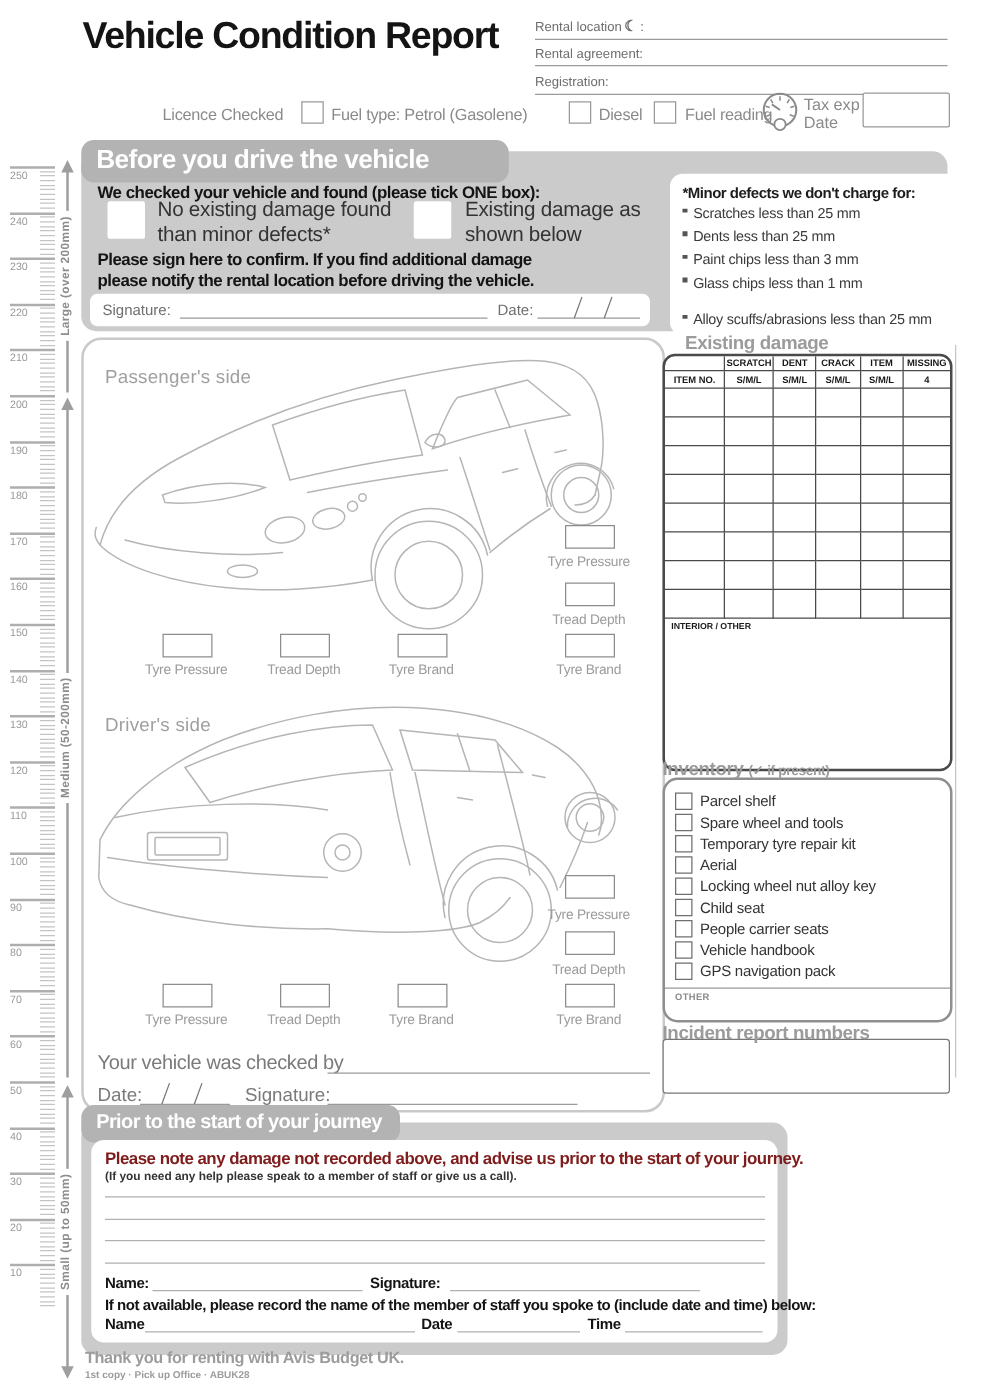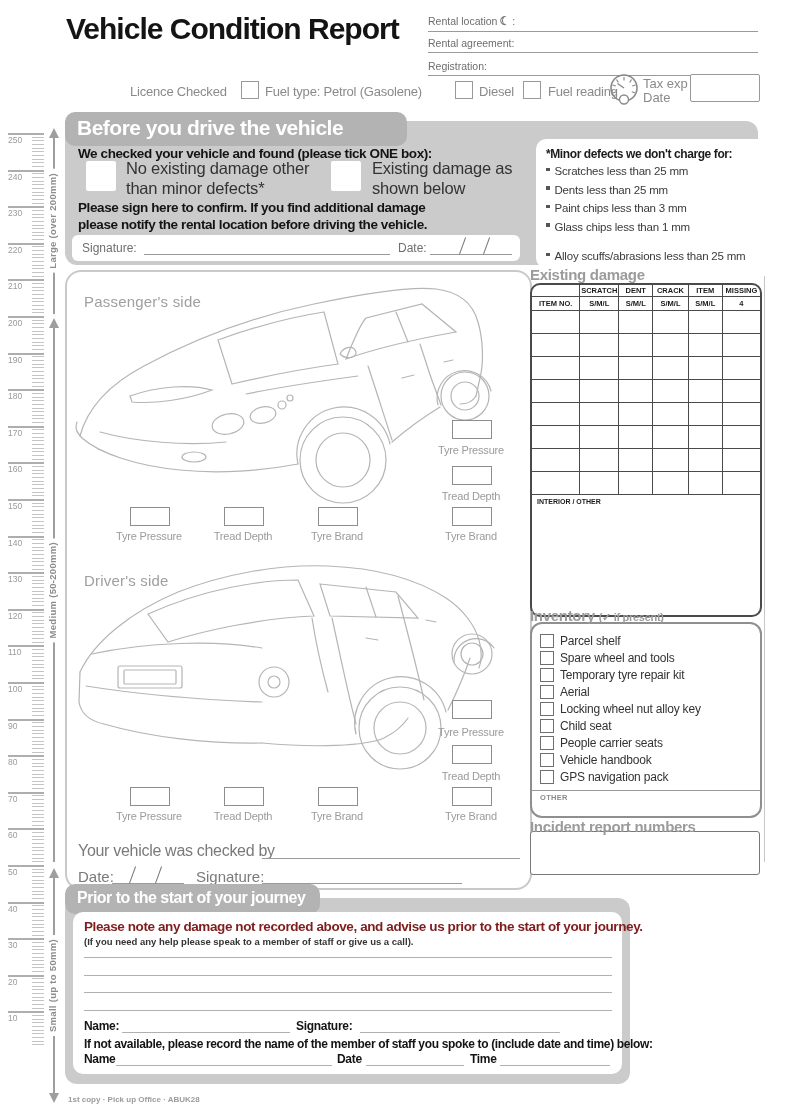--- a/index.html
+++ b/index.html
@@ -437,21 +437,21 @@
     <div>Date</div>
   </div>
   <div id="tax-box"></div>
 
   <div class="panel" id="before-panel"></div>
   <div class="tab" id="before-tab">
     <span>Before you drive the vehicle</span>
   </div>
   <div class="abs" id="before-instruction">We checked your vehicle and found (please tick ONE box):</div>
   <div class="cb-lg" style="left:86px;top:161px"></div>
-  <div class="opt-label" style="left:126px;top:158px;width:212px">No existing damage other than minor defects*</div>
+  <div class="opt-label" style="left:126px;top:158px;width:212px">No existing damage found than minor defects*</div>
   <div class="cb-lg" style="left:331px;top:161px"></div>
   <div class="opt-label" style="left:372px;top:158px;width:172px">Existing damage as shown below</div>
   <div class="confirm" style="top:200px">Please sign here to confirm. If you find additional damage</div>
   <div class="confirm" style="top:217px">please notify the rental location before driving the vehicle.</div>
 
   <div class="whitebox" id="sig-box">
     <span class="lbl" style="left:10px">Signature:</span>
     <div class="wline" style="left:72px;top:19px;width:246px"></div>
     <span class="lbl" style="left:326px">Date:</span>
     <div class="wline" style="left:358px;top:19px;width:82px"></div>
@@ -559,21 +559,21 @@
 
   <div id="checked-by">Your vehicle was checked by</div>
   <div class="wline" style="left:262px;top:858px;width:258px;border-bottom-width:1.5px"></div>
   <div class="gray15" style="left:78px;top:868px">Date:</div>
   <div class="wline" style="left:112px;top:883px;width:72px"></div>
   <div class="slash" style="left:132px;top:866px"></div>
   <div class="slash" style="left:158px;top:866px"></div>
   <div class="gray15" style="left:196px;top:868px">Signature:</div>
   <div class="wline" style="left:262px;top:883px;width:200px"></div>
 
-  <div class="col-head" style="left:530px;top:266px">Existing damage</div>
+  <div class="col-head" style="left:548px;top:266px">Existing damage</div>
   <div id="dmg-wrap">
     <table id="dmg">
         <colgroup>
       <col style="width:21%">
           <col style="width:17%">
           <col style="width:15%">
       <col style="width:15.5%">
           <col style="width:15%">
           <col style="width:16.5%">
     </colgroup>
@@ -734,15 +734,16 @@
   <div class="pbold" style="left:296px;top:1019px">Signature:</div>
   <div class="pl" style="left:360px;top:1032px;width:200px"></div>
   <div class="pbold" style="left:84px;top:1037px;letter-spacing:-0.35px">If not available, please record the name of the member of staff you spoke to (include date and time) below:</div>
   <div class="pbold" style="left:84px;top:1052px">Name</div>
   <div class="pl" style="left:116px;top:1065px;width:216px"></div>
   <div class="pbold" style="left:337px;top:1052px">Date</div>
   <div class="pl" style="left:366px;top:1065px;width:98px"></div>
   <div class="pbold" style="left:470px;top:1052px">Time</div>
   <div class="pl" style="left:500px;top:1065px;width:110px"></div>
 
+  <div id="footer-thanks">Thank you for renting with Avis Budget UK.</div>
   <div id="footer-copy">1st copy · Pick up Office · ABUK28</div>
 
 </div>
 
 </body></html>

